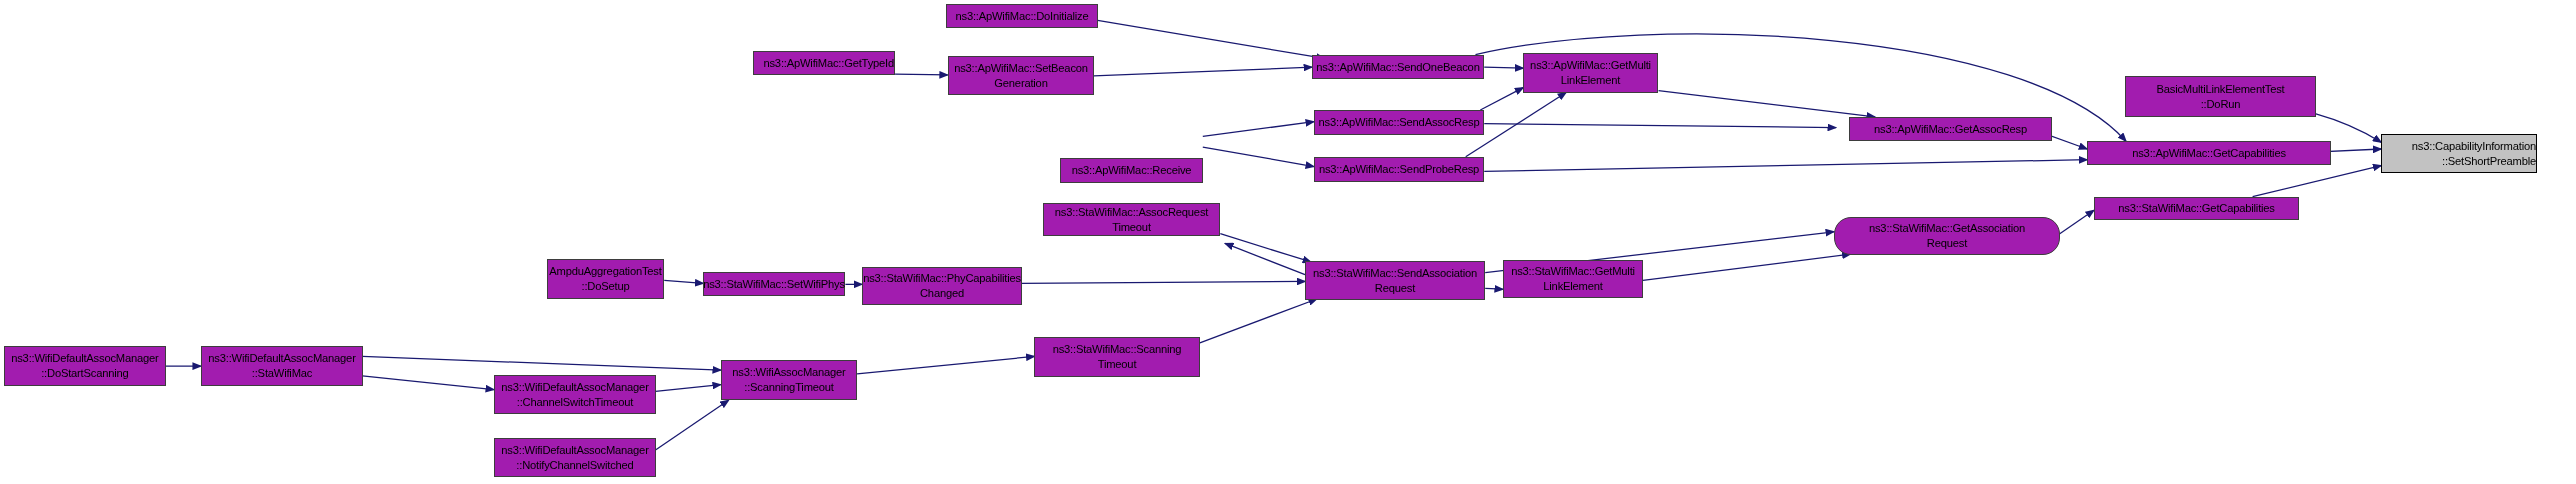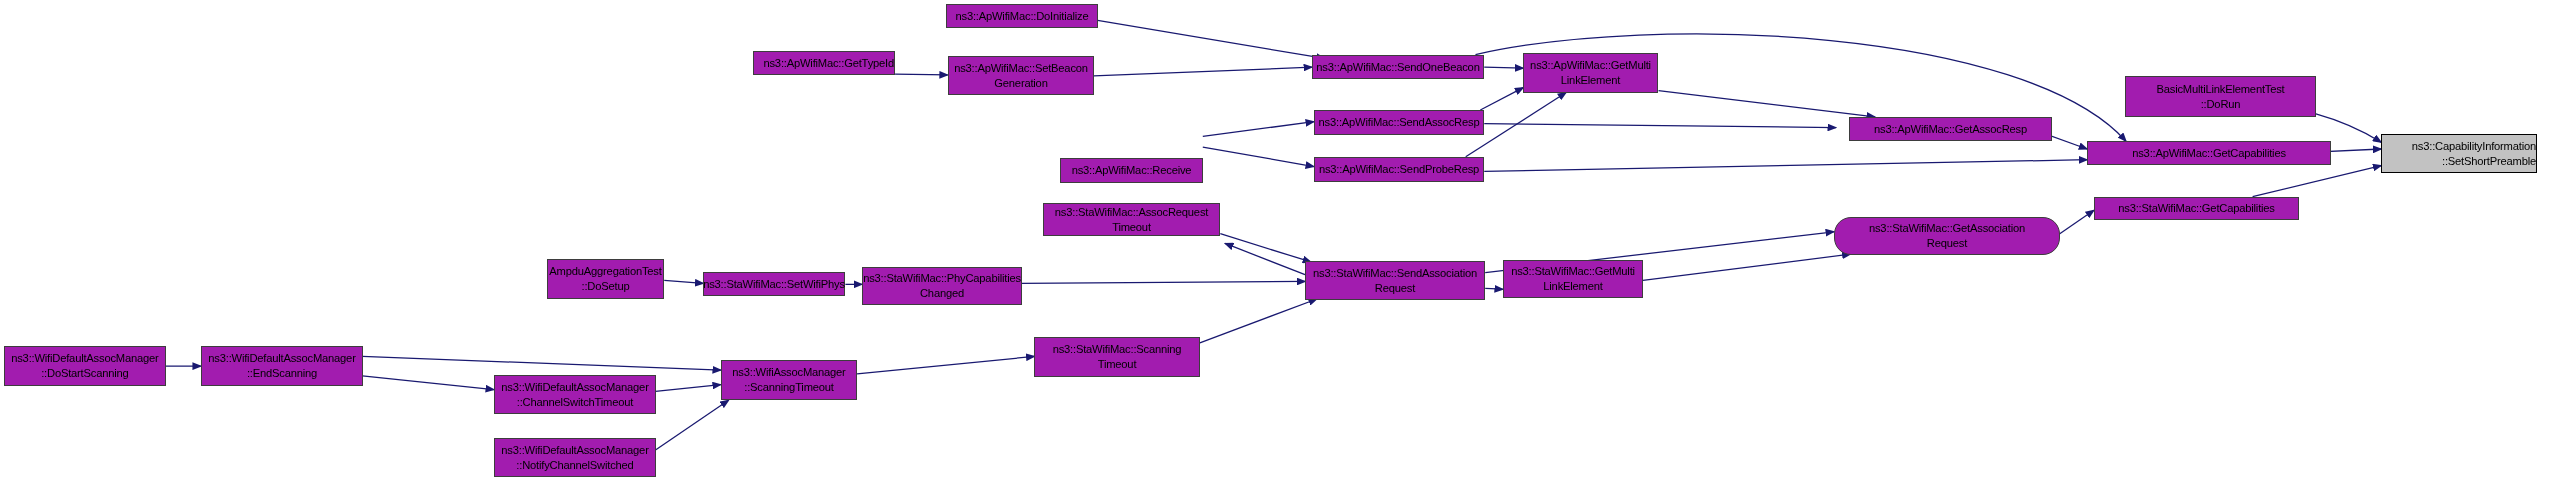--- a/index.html
+++ b/index.html
@@ -159,21 +159,21 @@
     <div class="gnode" style="left: 721px; top: 360px; width: 136px; height: 40px;">
       <div class="lbl-line">ns3::WifiAssocManager</div>
       <div class="lbl-line">::ScanningTimeout</div>
     </div>
     <div class="gnode" style="left: 3.9px; top: 346px; width: 162px; height: 40px;">
       <div class="lbl-line">ns3::WifiDefaultAssocManager</div>
       <div class="lbl-line">::DoStartScanning</div>
     </div>
     <div class="gnode" style="left: 201px; top: 346px; width: 162px; height: 40px;">
       <div class="lbl-line">ns3::WifiDefaultAssocManager</div>
-      <div class="lbl-line">::EndScanning</div>
+      <div class="lbl-line">::StaWifiMac</div>
     </div>
     <div class="gnode" style="left: 494px; top: 375px; width: 162px; height: 39px;">
       <div class="lbl-line">ns3::WifiDefaultAssocManager</div>
       <div class="lbl-line">::ChannelSwitchTimeout</div>
     </div>
     <div class="gnode" style="left: 494px; top: 438px; width: 162px; height: 39px;">
       <div class="lbl-line">ns3::WifiDefaultAssocManager</div>
       <div class="lbl-line">::NotifyChannelSwitched</div>
     </div>
   </div>

